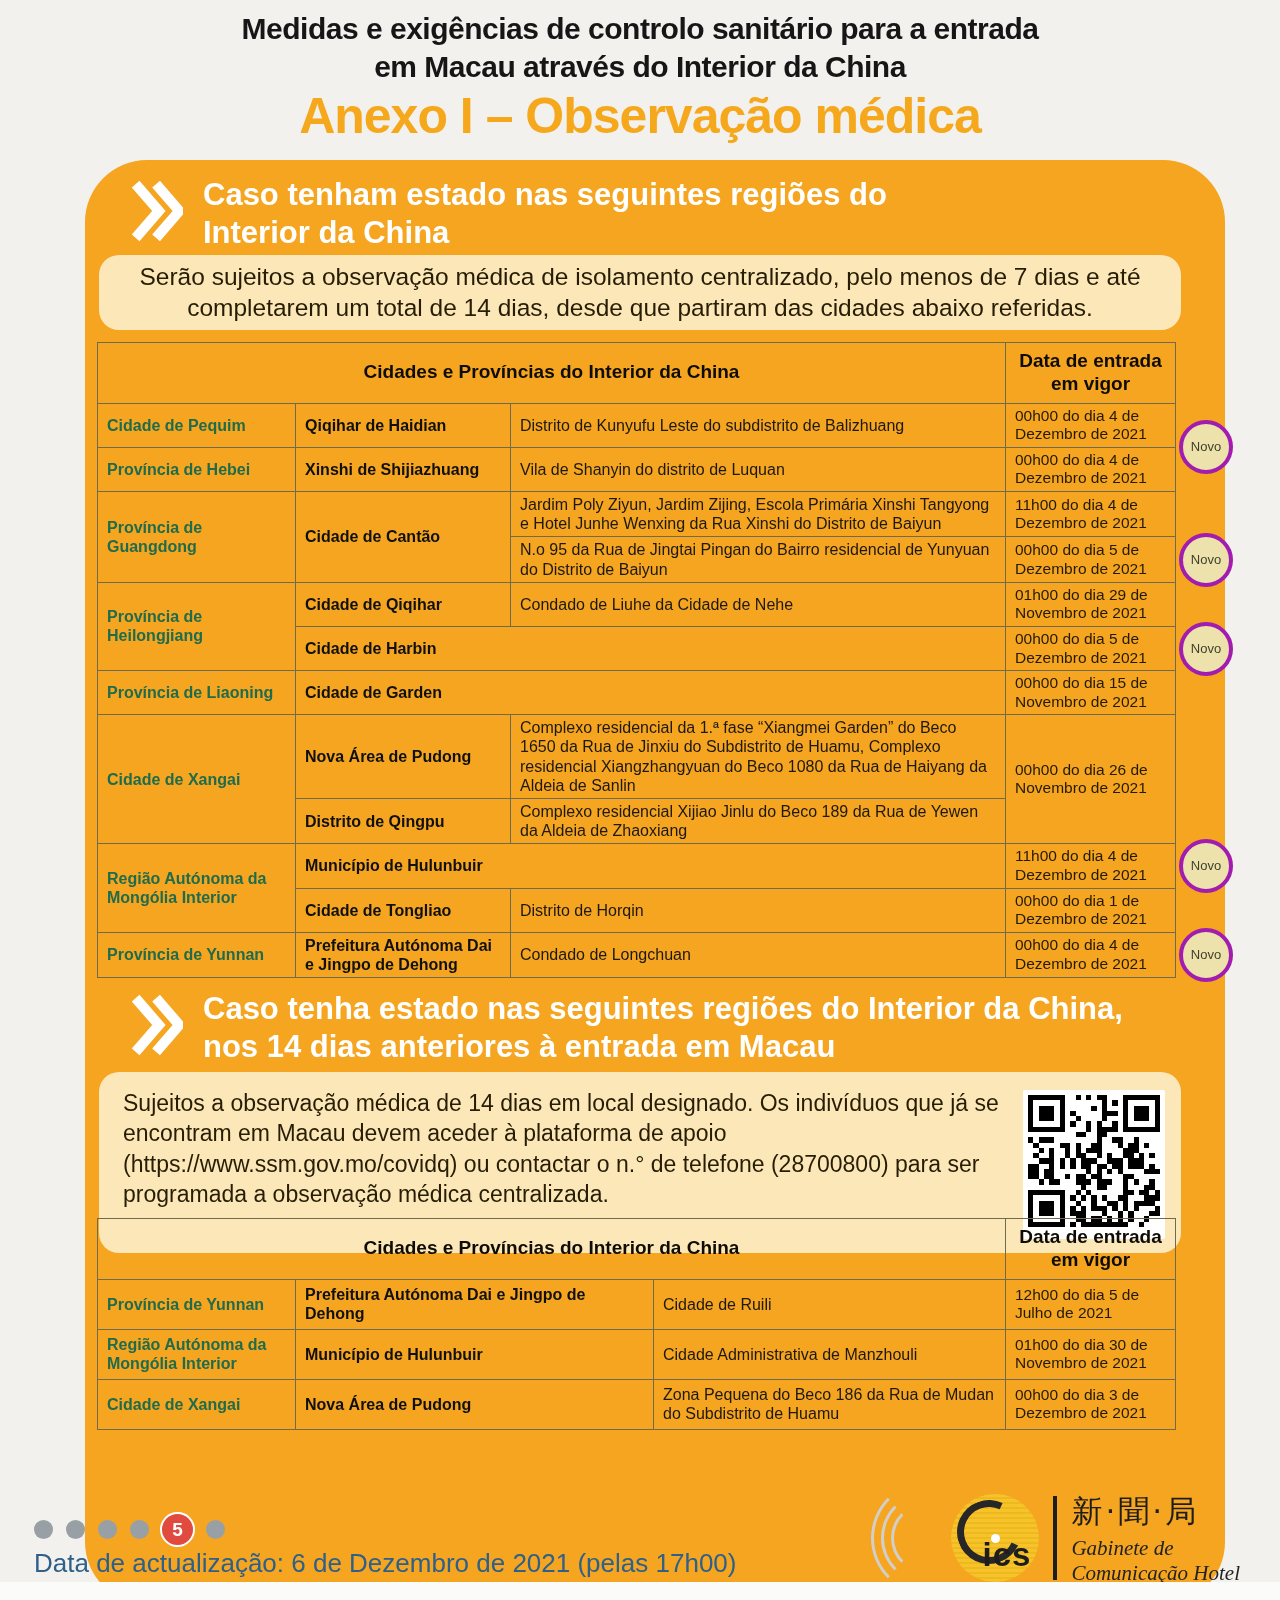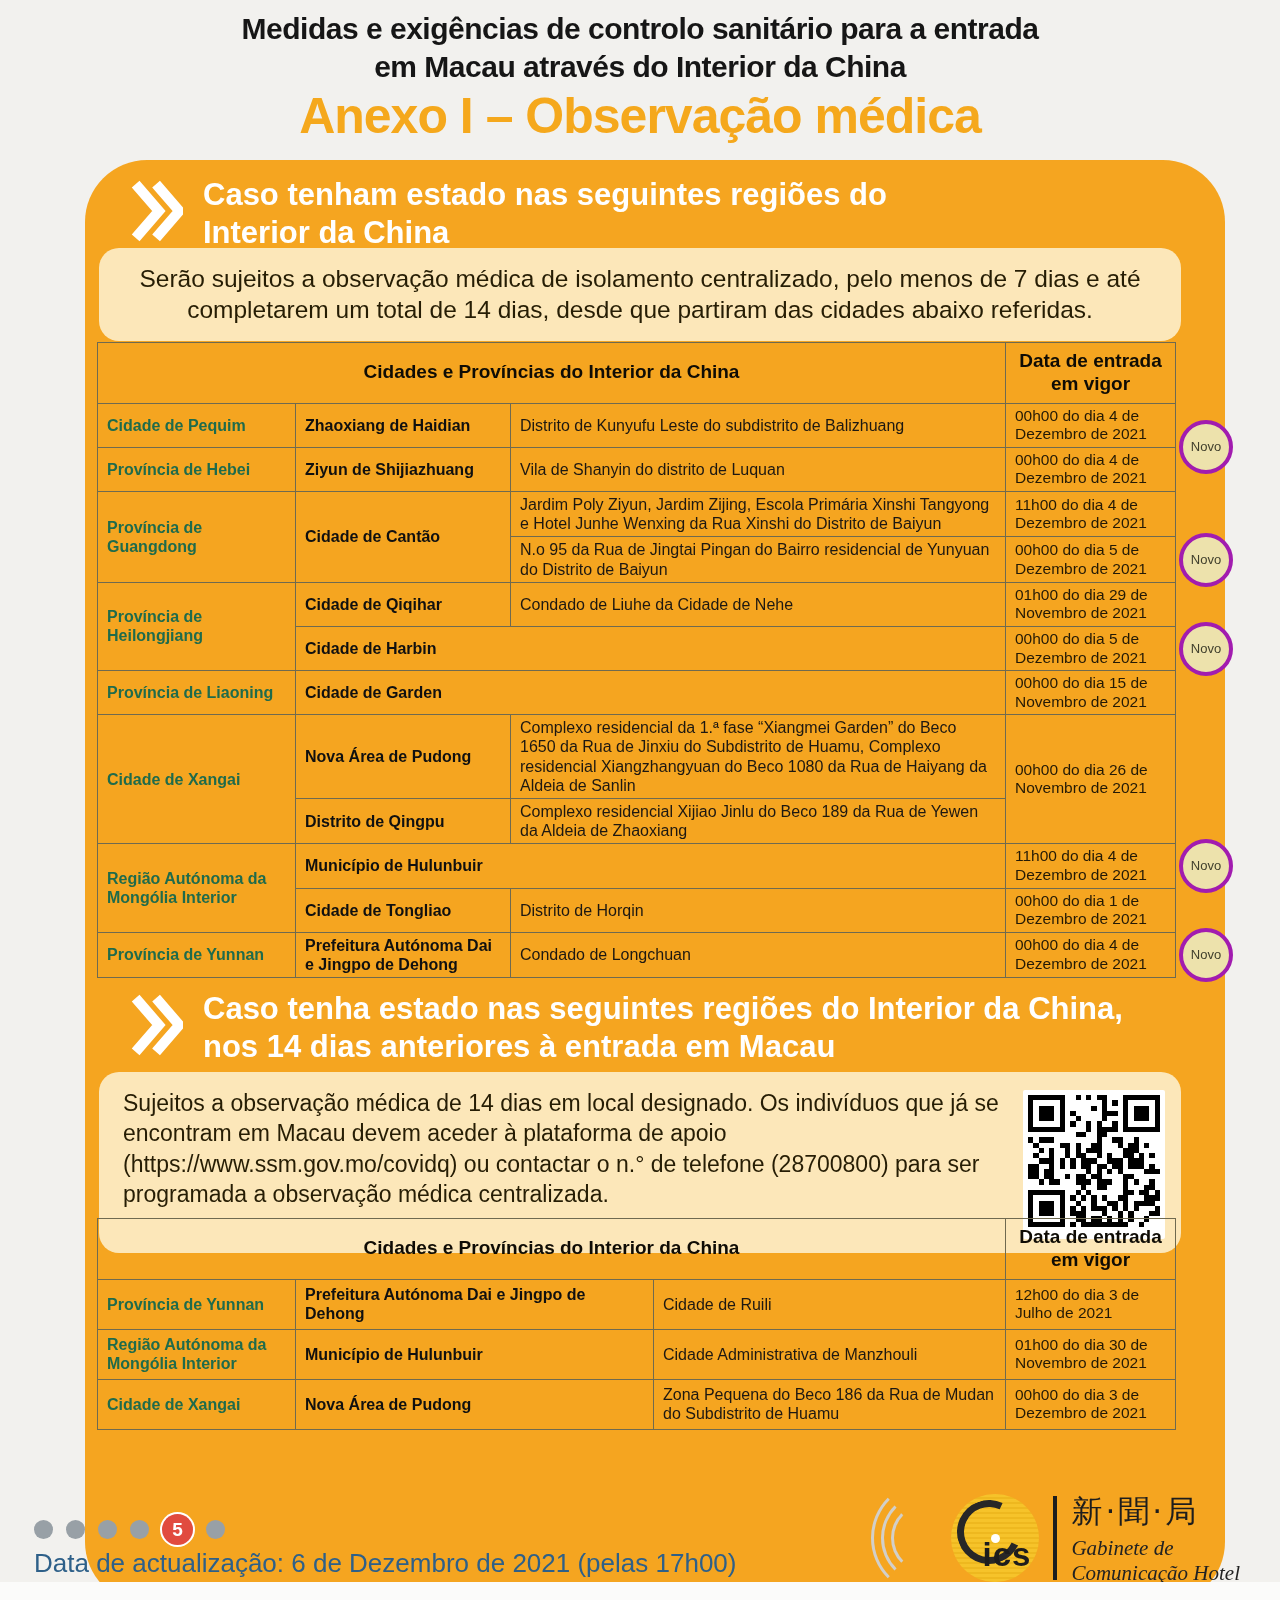--- a/index.html
+++ b/index.html
@@ -20,21 +20,21 @@
   .sec-heading { position:absolute; left:46px; display:flex; gap:20px; align-items:flex-start;
                  color:#ffffff; font-weight:bold; font-size:31px; line-height:1.22; }
   .sec-heading .chev { flex:0 0 auto; margin-top:3px; }
   #heading1 { top:16px; }
   #heading1 .ht { max-width:780px; }
   #heading2 { top:830px; }
   #heading2 .ht { max-width:950px; }
 
   .note-box { position:absolute; left:14px; width:1082px; background:#FCE7B9; border-radius:20px;
               color:#261d04; }
-  #note1 { top:88px; padding:15px 30px; text-align:center; font-size:24.5px; line-height:1.28;
+  #note1 { top:95px; padding:6px 30px; text-align:center; font-size:24.5px; line-height:1.28;
            font-weight:500; }
   #note2 { top:912px; padding:16px 16px 14px 24px; font-size:23px; line-height:1.32;
            font-weight:500; display:flex; gap:14px; align-items:flex-start; }
   #note2 .nt { flex:1 1 auto; max-width:890px; }
   .qr-box { flex:0 0 auto; background:#ffffff; padding:5px; border-radius:2px; margin-top:2px; }
 
   
   table { border-collapse:collapse; table-layout:fixed; position:absolute; left:12px; width:1078px; }
   #table1 { top:182px; }
   #table2 { top:1058px; }
@@ -130,27 +130,27 @@
         </colgroup>
       <thead>
         <tr>
           <th colspan="3">Cidades e Províncias do Interior da China</th>
           <th>Data de entrada em vigor</th>
         </tr>
       </thead>
       <tbody>
           <tr>
             <td class="cell-region"><span>Cidade de Pequim</span></td>
-            <td class="cell-city"><span>Zhaoxiang de Haidian</span></td>
+            <td class="cell-city"><span>Qiqihar de Haidian</span></td>
             <td class="cell-desc"><span>Distrito de Kunyufu Leste do subdistrito de Balizhuang</span></td>
             <td class="cell-date"><span>00h00 do dia 4 de Dezembro de 2021</span><span class="novo-badge edge">Novo</span></td>
           </tr>
           <tr>
             <td class="cell-region"><span>Província de Hebei</span></td>
-            <td class="cell-city"><span>Ziyun de Shijiazhuang</span></td>
+            <td class="cell-city"><span>Xinshi de Shijiazhuang</span></td>
             <td class="cell-desc"><span>Vila de Shanyin do distrito de Luquan</span></td>
             <td class="cell-date"><span>00h00 do dia 4 de Dezembro de 2021</span></td>
           </tr>
           <tr>
             <td class="cell-region" rowspan="2"><span>Província de Guangdong</span></td>
             <td class="cell-city" rowspan="2"><span>Cidade de Cantão</span></td>
             <td class="cell-desc"><span>Jardim Poly Ziyun, Jardim Zijing, Escola Primária Xinshi Tangyong e Hotel Junhe Wenxing da Rua Xinshi do Distrito de Baiyun</span></td>
             <td class="cell-date"><span>11h00 do dia 4 de Dezembro de 2021</span></td>
           </tr>
           <tr>
@@ -436,21 +436,21 @@
         <tr>
           <th colspan="3">Cidades e Províncias do Interior da China</th>
           <th>Data de entrada em vigor</th>
         </tr>
       </thead>
       <tbody>
           <tr>
             <td class="cell-region"><span>Província de Yunnan</span></td>
             <td class="cell-city"><span>Prefeitura Autónoma Dai e Jingpo de Dehong</span></td>
             <td class="cell-desc"><span>Cidade de Ruili</span></td>
-            <td class="cell-date"><span>12h00 do dia 3 de Julho de 2021</span></td>
+            <td class="cell-date"><span>12h00 do dia 5 de Julho de 2021</span></td>
           </tr>
           <tr>
             <td class="cell-region"><span>Região Autónoma da Mongólia Interior</span></td>
             <td class="cell-city"><span>Município de Hulunbuir</span></td>
             <td class="cell-desc"><span>Cidade Administrativa de Manzhouli</span></td>
             <td class="cell-date"><span>01h00 do dia 30 de Novembro de 2021</span></td>
           </tr>
           <tr>
             <td class="cell-region"><span>Cidade de Xangai</span></td>
             <td class="cell-city"><span>Nova Área de Pudong</span></td>

